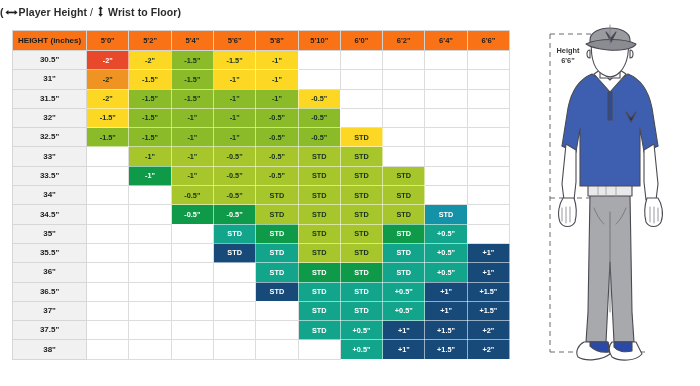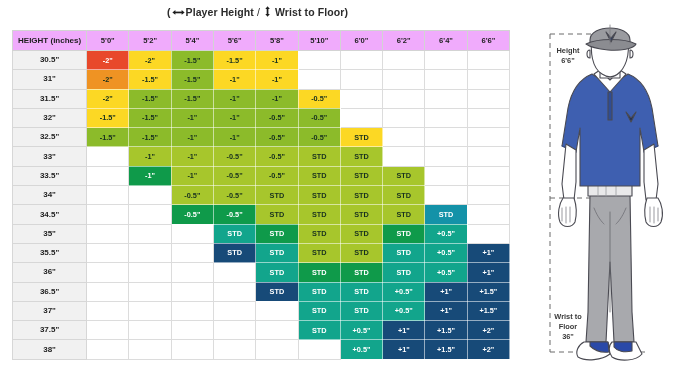--- a/index.html
+++ b/index.html
@@ -8,21 +8,20 @@
     width: 700px; height: 386px;
     background: #ffffff;
     font-family: "Liberation Sans", sans-serif;
     overflow: hidden;
   }
   #root { position: relative; width: 700px; height: 386px; background:#fff; }
 
   
   .title-bar {
     position: absolute; left: 0; top: 6px; width: 515px;
-    text-align: center;
     font-size: 10.5px; color: #2b2b2b; font-weight: 600;
     letter-spacing: .1px;
     white-space: nowrap;
   }
   .title-bar .ico { display:inline-block; vertical-align:-1px; margin:0 1px; }
   .title-bar .sep { margin: 0 3px; font-weight: 400; }
 
   
   .table-wrap {
     position: absolute; left: 12px; top: 30px;
@@ -40,21 +39,21 @@
   table.fit th, table.fit td {
     height: 19.3px;
     padding: 0;
     text-align: center;
     vertical-align: middle;
     border: 1px solid #dcdcdc;
     font-weight: bold;
     line-height: 1;
   }
   table.fit thead th {
-    background: #f0abfc;
+    background: #f97316;
     color: #1d1d1d;
     font-size: 7.6px;
     height: 20px;
     border-color: #d3d3d3;
   }
   table.fit thead th.corner {
     font-size: 8px;
   }
   table.fit td.rowlab {
     background: #f1f1f1;
@@ -401,17 +400,14 @@
 
         <path d="M62 28 C62 12 102 12 102 28 L102 32 L62 32 Z" fill="#9a9ba0"></path>
         <path d="M58 32 C70 26 96 26 108 32 C106 37 92 39 80 38 C70 37 62 35 58 32 Z" fill="#8b8c91"></path>
         <path d="M78 20 L83 26 L88 20 L83 30 Z" fill="#2d3b5e"></path>
         <path d="M82 13 L82 32" stroke="#7d7e84" stroke-width="0.8" fill="none"></path>
       </g>
     </svg>
 
     <div class="fig-label" id="lbl-height">Height
 6'6"</div>
-    <div class="fig-label" id="lbl-wrist">Wrist to
-Floor
-36"</div>
   </div>
 </div>
 
 </body></html>

